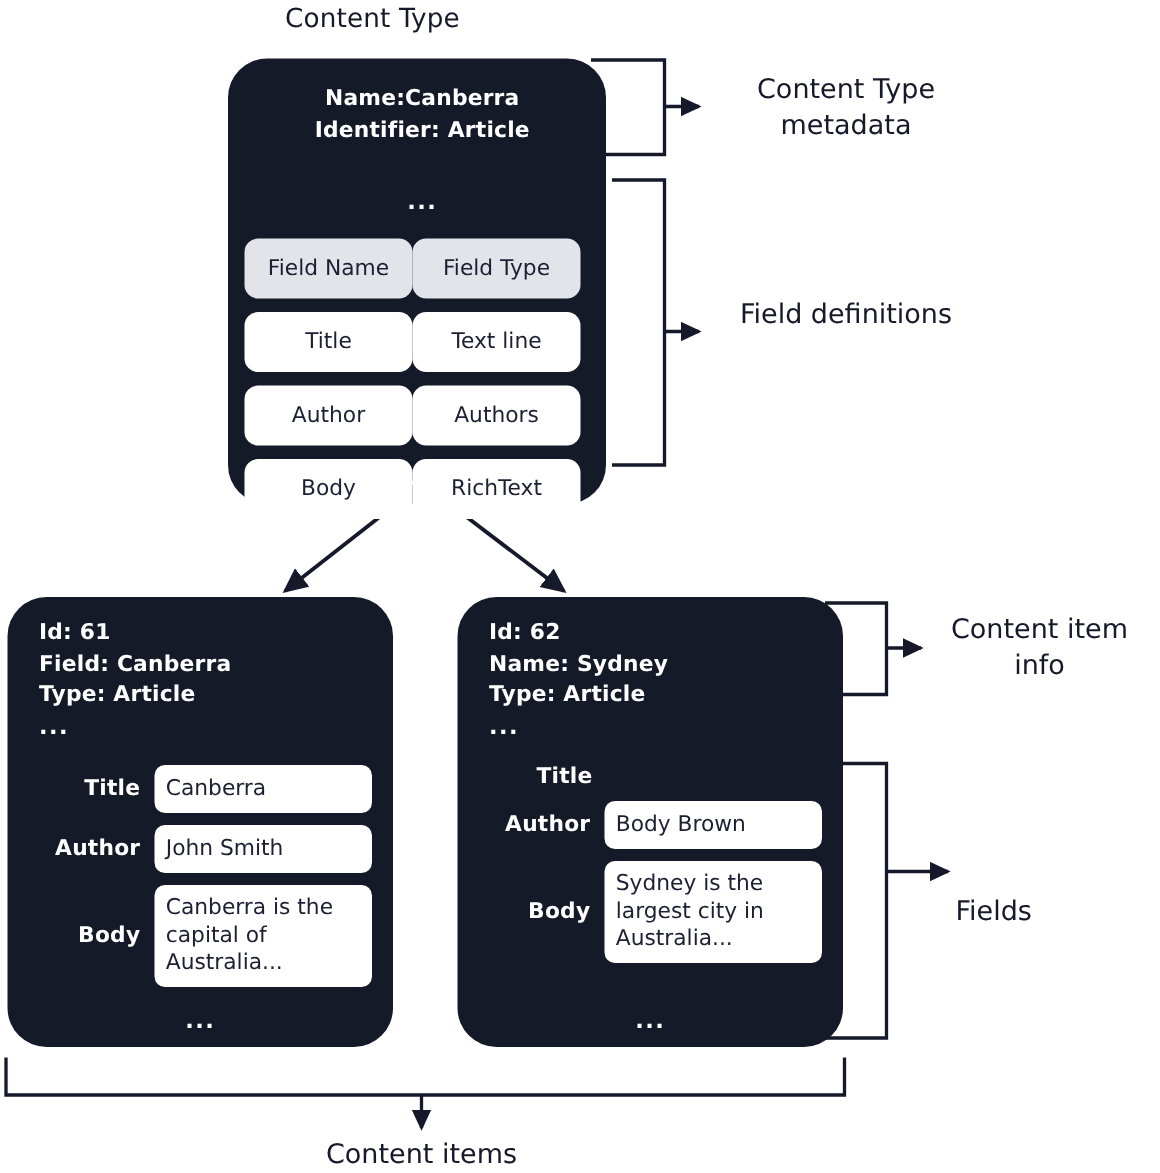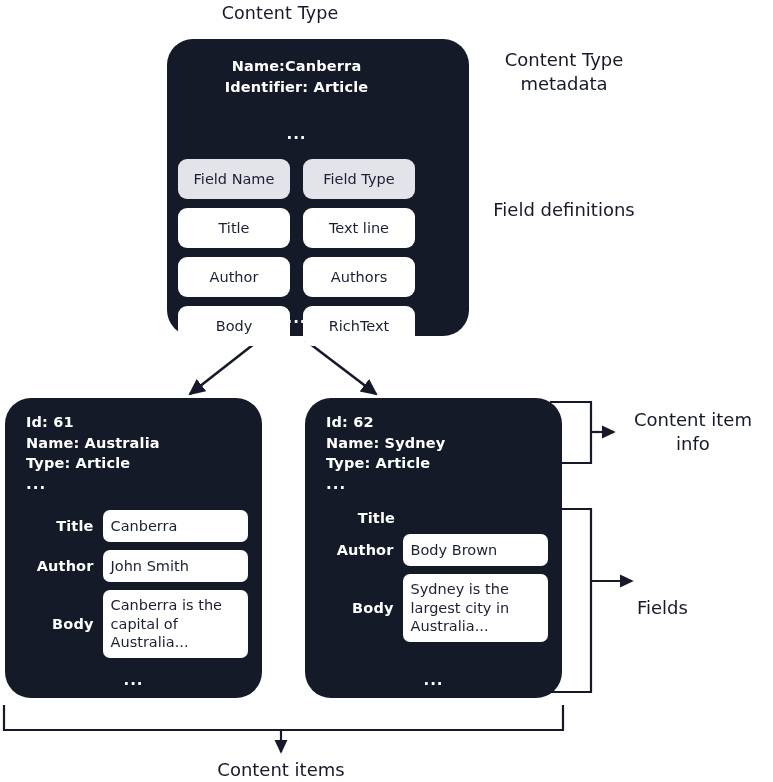--- a/index.html
+++ b/index.html
@@ -21,21 +21,21 @@
     left: 0;
     top: 0;
     width: 773px;
     height: 782px;
     pointer-events: none;
   }
 
   
   .diagram-title {
     position: absolute;
-    text-align: center;
+    text-align: left;
     font-size: 17.5px;
     color: #15192a;
     letter-spacing: .1px;
     line-height: 1.3;
   }
 
   
   .card {
     position: absolute;
     background: #141a28;
@@ -54,23 +54,23 @@
   .ellipsis {
     color: #ffffff;
     font-weight: bold;
     font-size: 15px;
     line-height: 1;
     letter-spacing: 1px;
   }
 
   
   #content-type-card {
-    left: 167px;
+    left: 152px;
     top: 39px;
-    width: 302px;
+    width: 252px;
     height: 297px;
   }
   #content-type-card .ct-meta {
     position: absolute;
     top: 17px;
     left: 0;
     width: 259px;
     text-align: center;
   }
   #content-type-card .ct-dots {
@@ -84,21 +84,20 @@
     position: absolute;
     top: 120px;
     left: 11px;
     width: 237px;
     display: flex;
     flex-direction: column;
     gap: 9px;
   }
   .ct-row {
     display: flex;
-    gap: 13px;
   }
   .ct-cell {
     width: 112px;
     height: 40px;
     border-radius: 9px;
     display: flex;
     align-items: center;
     justify-content: center;
     font-size: 14.5px;
     color: #1b2033;
@@ -266,21 +265,21 @@
     </div>
   </div>
 
   <div class="ct-bottom-dots ellipsis">...</div>
 </div>
 
 <div class="card item-card" id="item-card-0">
 
   <div class="item-meta card-meta">
     <div>Id: 61</div>
-    <div>Name: Australia</div>
+    <div>Field: Canberra</div>
     <div>Type: Article</div>
   </div>
 
   <div class="item-dots ellipsis">...</div>
 
   <div class="item-fields">
     <div class="item-field-row">
       <div class="field-label">Title</div>
       <div class="field-value">Canberra</div>
     </div>

